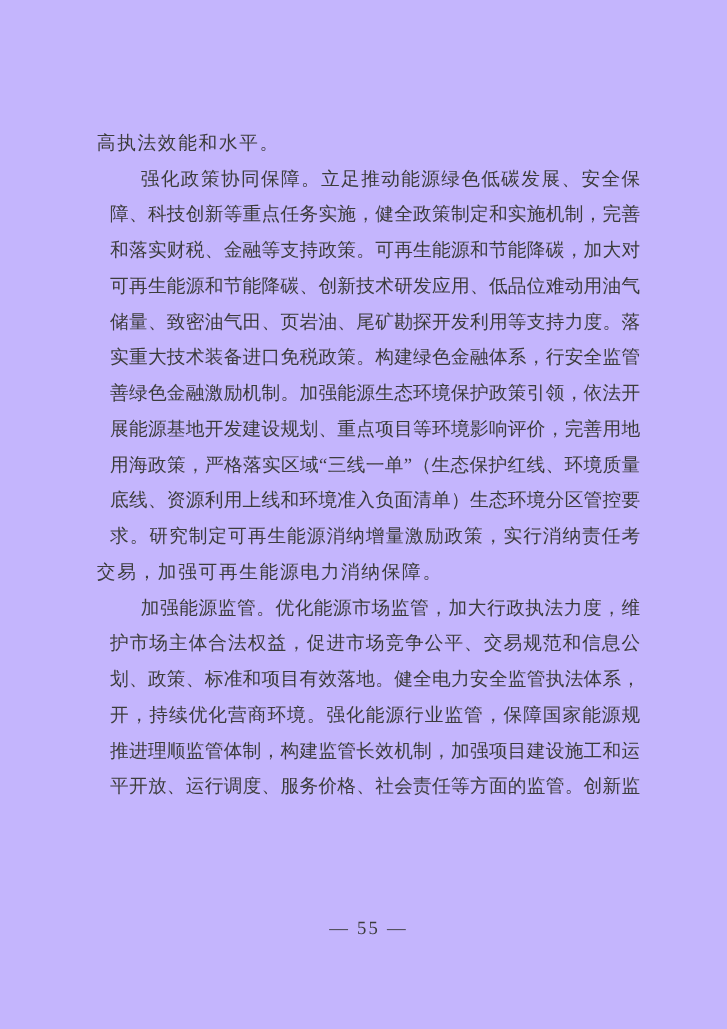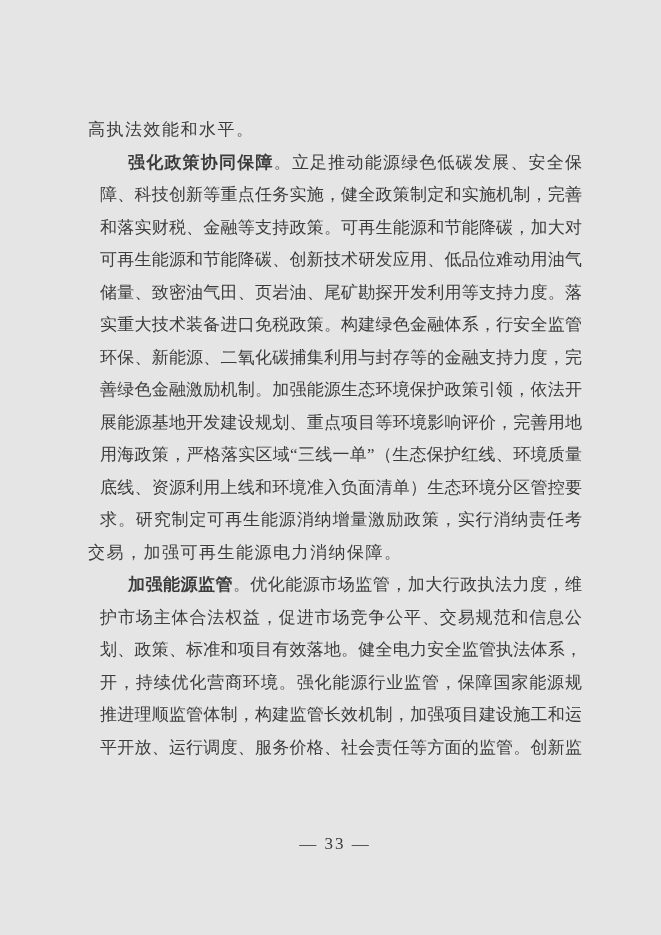--- a/index.html
+++ b/index.html
@@ -29,52 +29,51 @@
   }
   .line.just {
     white-space:normal;
     letter-spacing:0;
     text-align:justify;
     text-align-last:justify;
     text-justify:inter-character;
     padding-left:12px;
   }
   .line.indent { padding-left:40px; }
-  .lead { font-weight:bold; }
+  .lead { font-weight:normal; }
   .page-number {
     position:absolute;
     left:88px;
     top:832px;
     width:494px;
     text-align:center;
     font-size:17px;
     line-height:24px;
     letter-spacing:2px;
   }
 </style>
 </head>
 <body>
 
-<div class="page" style="color: rgb(60, 60, 60); background: #e5e5e5;">
+<div class="page" style="color: rgb(60, 60, 60); background: #c4b5fd;">
   <div class="body-text">
       <div class="line">高执法效能和水平。</div>
       <div class="line just indent"><span class="lead">强化政策协同保障</span>。立足推动能源绿色低碳发展、安全保</div>
       <div class="line just">障、科技创新等重点任务实施，健全政策制定和实施机制，完善</div>
       <div class="line just">和落实财税、金融等支持政策。可再生能源和节能降碳，加大对</div>
       <div class="line just">可再生能源和节能降碳、创新技术研发应用、低品位难动用油气</div>
       <div class="line just">储量、致密油气田、页岩油、尾矿勘探开发利用等支持力度。落</div>
       <div class="line just">实重大技术装备进口免税政策。构建绿色金融体系，行安全监管</div>
-      <div class="line just">环保、新能源、二氧化碳捕集利用与封存等的金融支持力度，完</div>
       <div class="line just">善绿色金融激励机制。加强能源生态环境保护政策引领，依法开</div>
       <div class="line just">展能源基地开发建设规划、重点项目等环境影响评价，完善用地</div>
       <div class="line just">用海政策，严格落实区域“三线一单”（生态保护红线、环境质量</div>
       <div class="line just">底线、资源利用上线和环境准入负面清单）生态环境分区管控要</div>
       <div class="line just">求。研究制定可再生能源消纳增量激励政策，实行消纳责任考</div>
       <div class="line">交易，加强可再生能源电力消纳保障。</div>
       <div class="line just indent"><span class="lead">加强能源监管</span>。优化能源市场监管，加大行政执法力度，维</div>
       <div class="line just">护市场主体合法权益，促进市场竞争公平、交易规范和信息公</div>
       <div class="line just">划、政策、标准和项目有效落地。健全电力安全监管执法体系，</div>
       <div class="line just">开，持续优化营商环境。强化能源行业监管，保障国家能源规</div>
       <div class="line just">推进理顺监管体制，构建监管长效机制，加强项目建设施工和运</div>
       <div class="line just">平开放、运行调度、服务价格、社会责任等方面的监管。创新监</div>
     </div>
-  <div class="page-number">— 33 —</div>
+  <div class="page-number">— 55 —</div>
 </div>
 
 </body></html>

